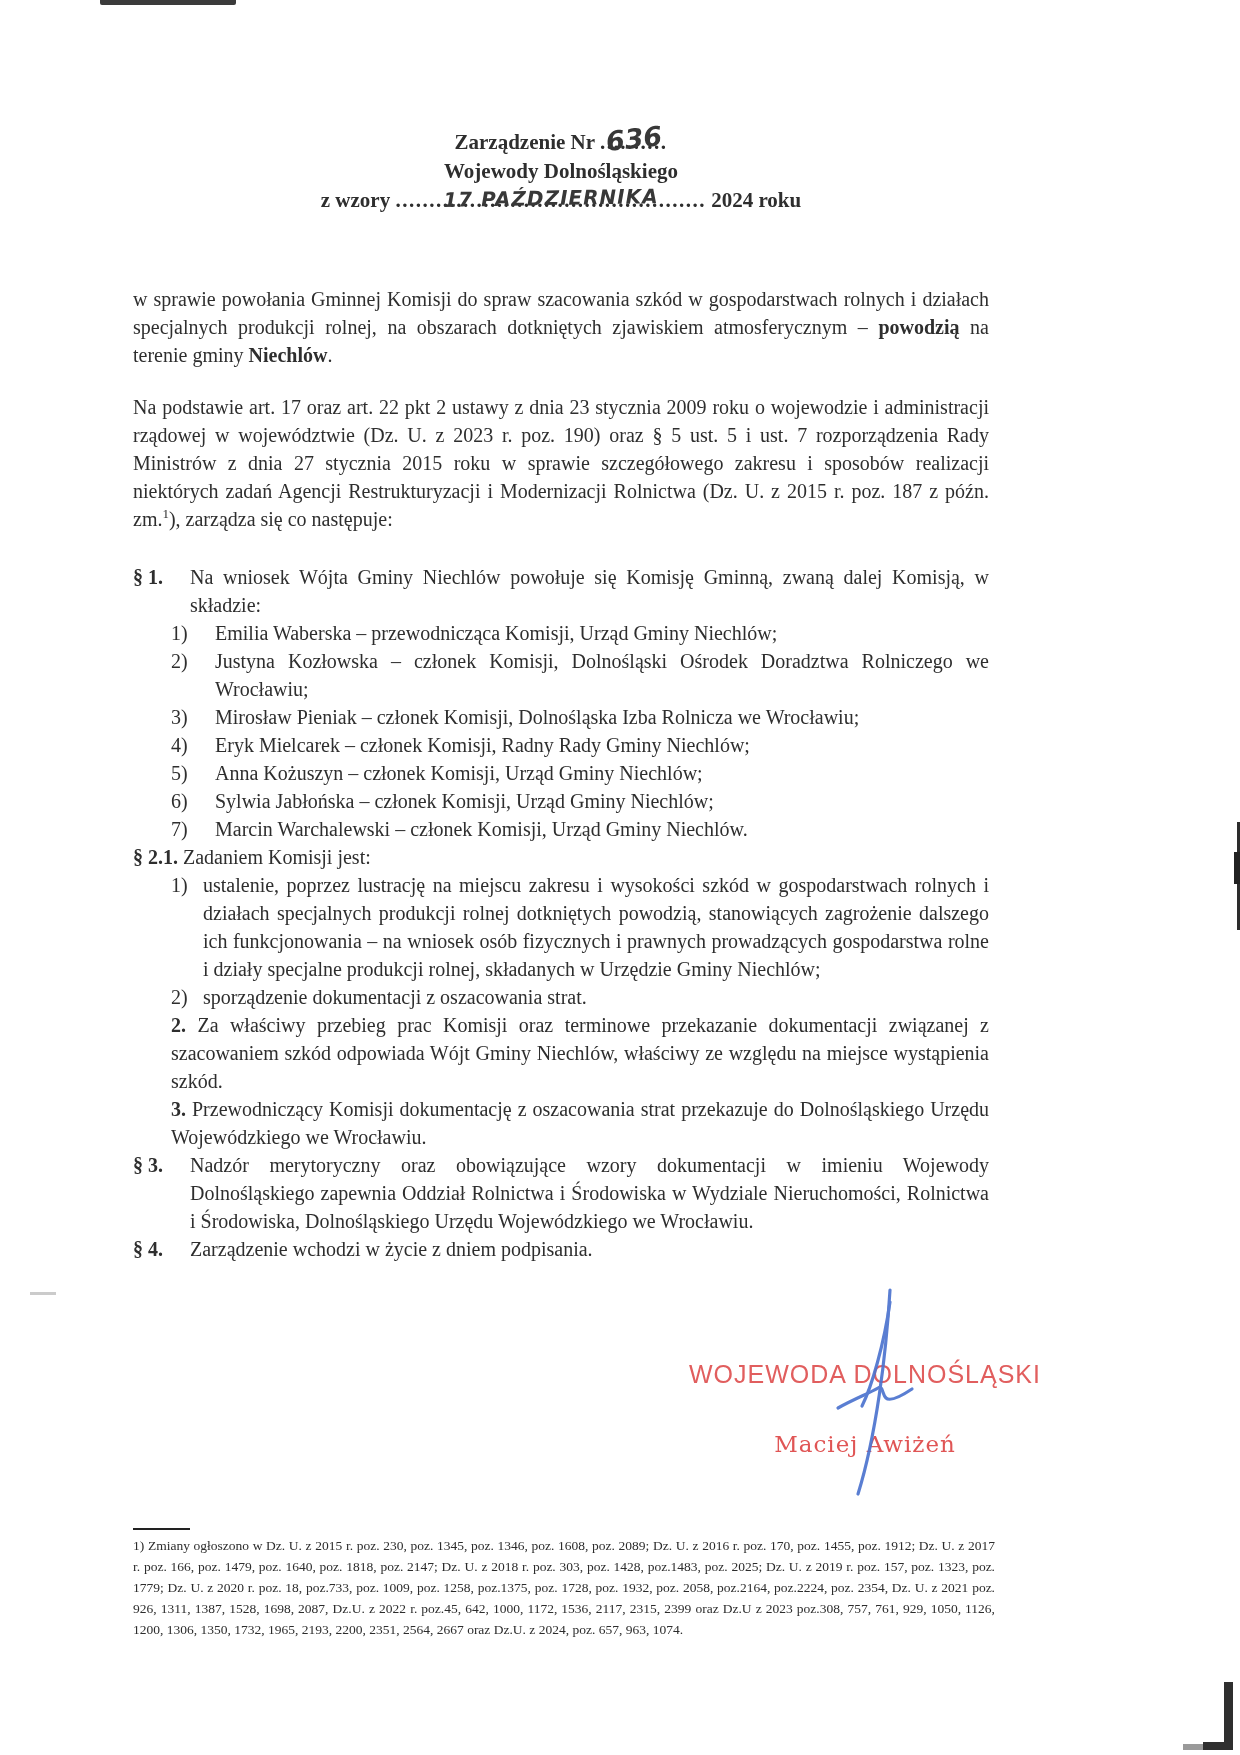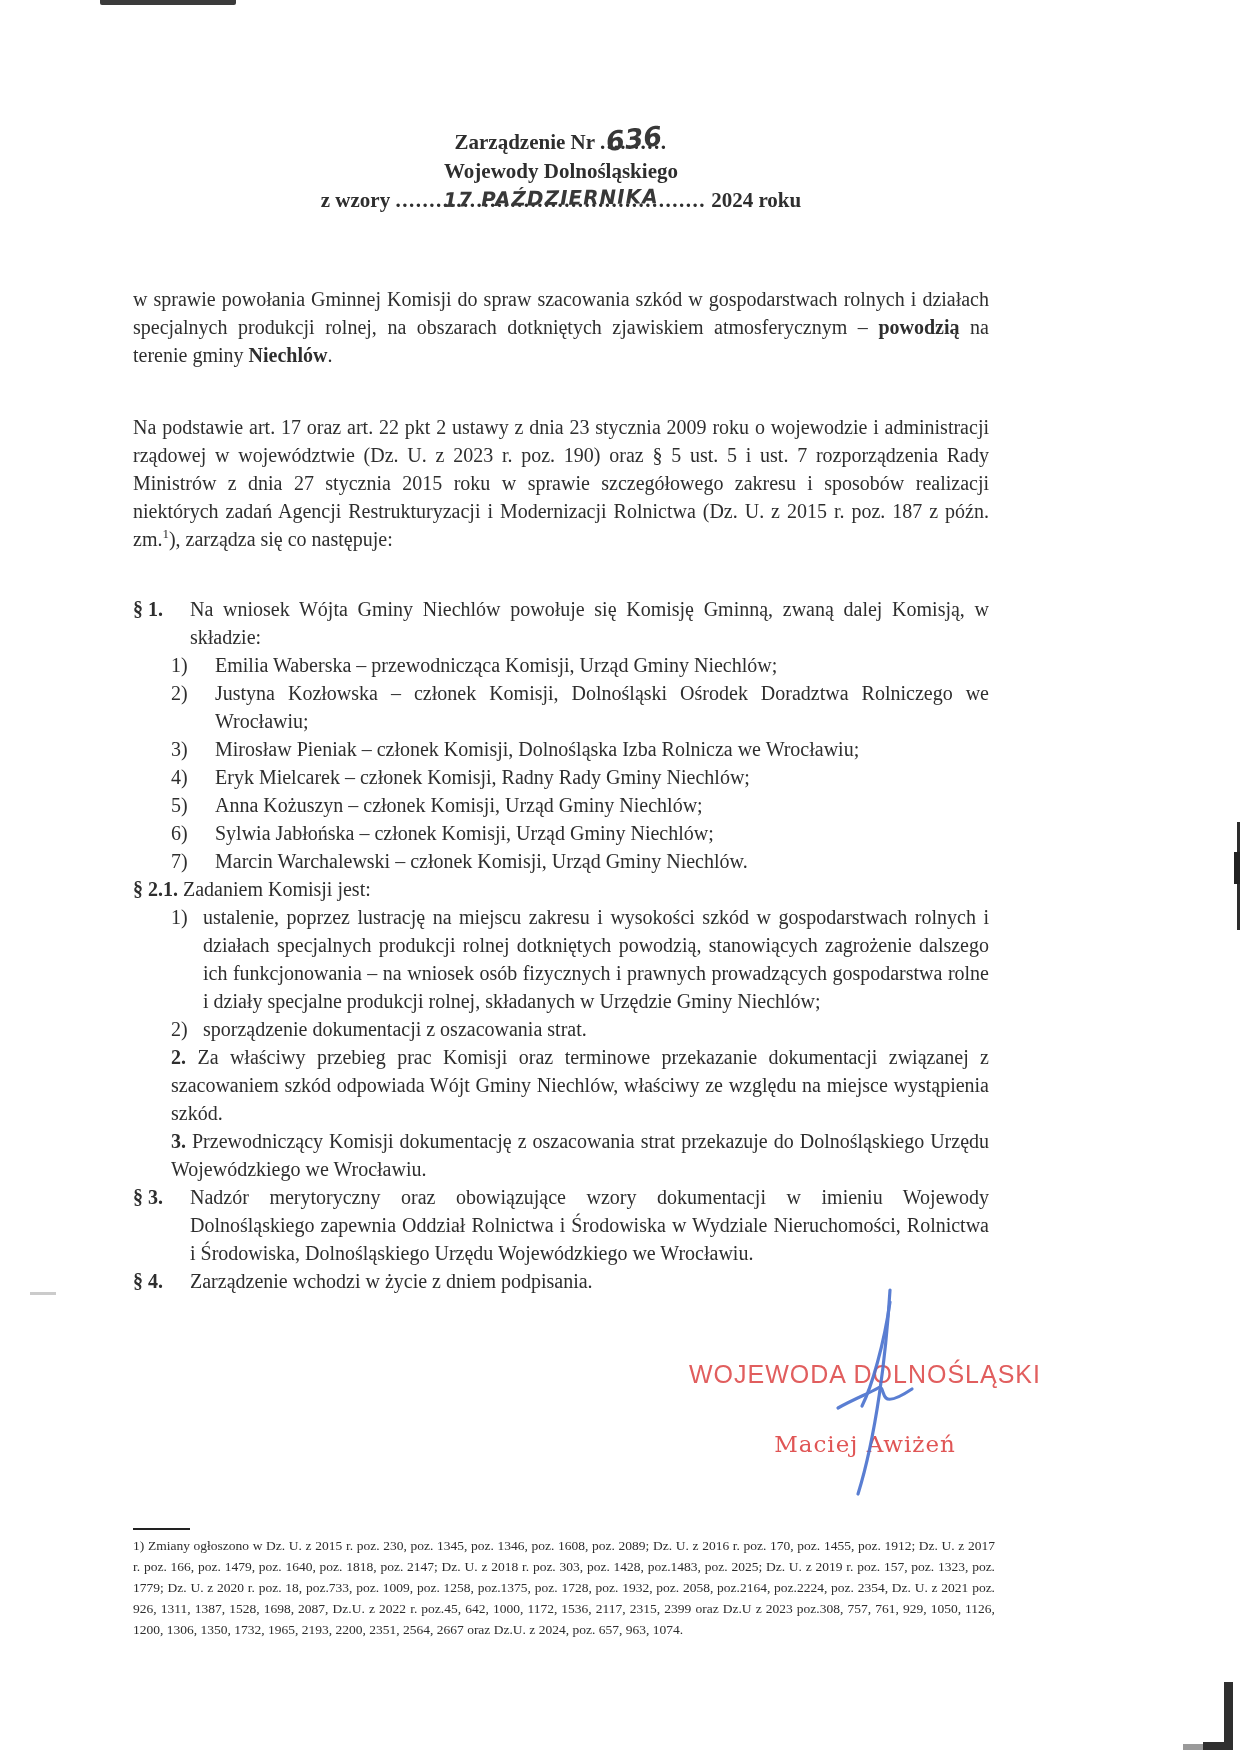--- a/index.html
+++ b/index.html
@@ -12,22 +12,22 @@
   .fillin{position:relative;display:inline-block;}
   .dots{letter-spacing:1.5px;}
   .hand{position:absolute;font-family:"DejaVu Sans",sans-serif;font-style:italic;font-weight:bold;
         white-space:nowrap;color:#383838;}
   .hand-number{left:50%;bottom:4px;transform:translateX(-50%) rotate(-6deg);font-size:27px;}
   .hand-date{left:50%;bottom:2px;transform:translateX(-50%) rotate(-1deg);font-size:20px;letter-spacing:1px;}
 
   
   .p{font-size:20px;line-height:28px;text-align:justify;margin:0;}
   .subject{margin-top:70px;}
-  .legal{margin-top:44px;}
-  .sec-first{margin-top:42px;}
+  .legal{margin-top:24px;}
+  .sec-first{margin-top:30px;}
   sup.fnref{font-size:13px;line-height:0;}
 
   .hang{padding-left:57px;}
   .hang > .marker{display:inline-block;width:57px;margin-left:-57px;font-weight:bold;}
   b.inline-marker{font-weight:bold;}
 
   .olist{margin-left:38px;}
   .li{display:flex;font-size:20px;line-height:28px;}
   .li .num{flex:0 0 44px;}
   .olist-narrow .li .num{flex:0 0 32px;}

